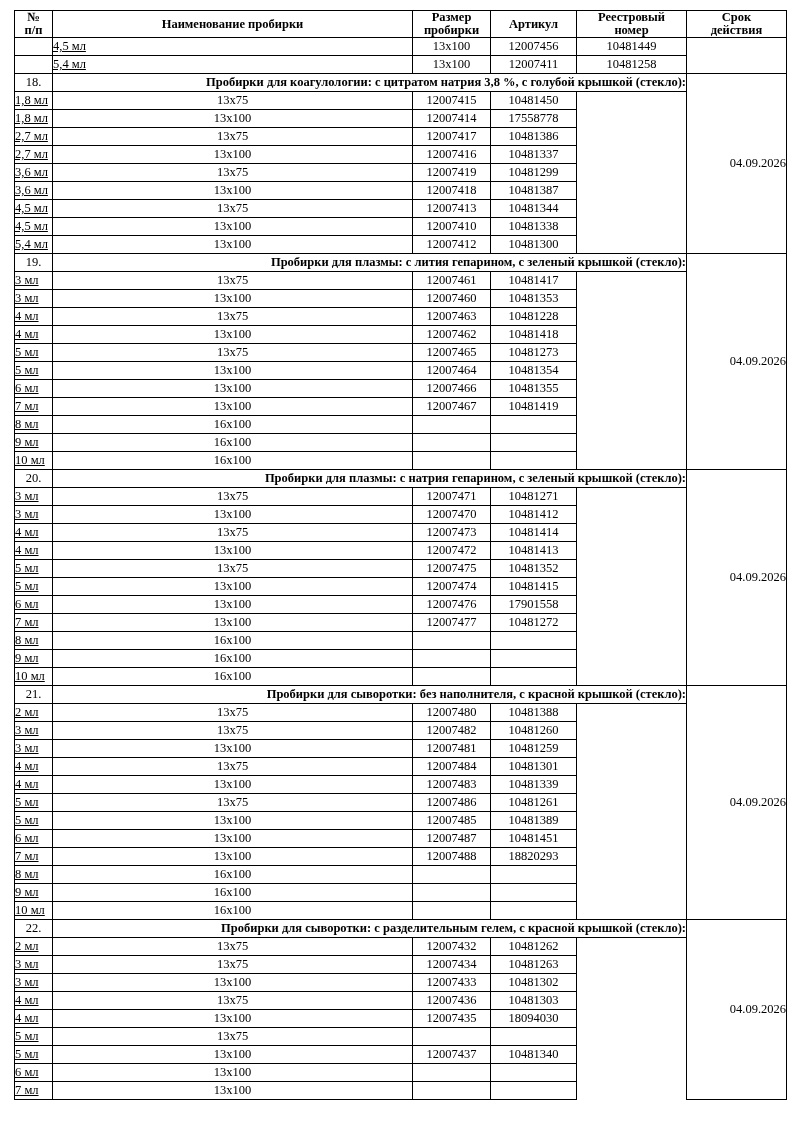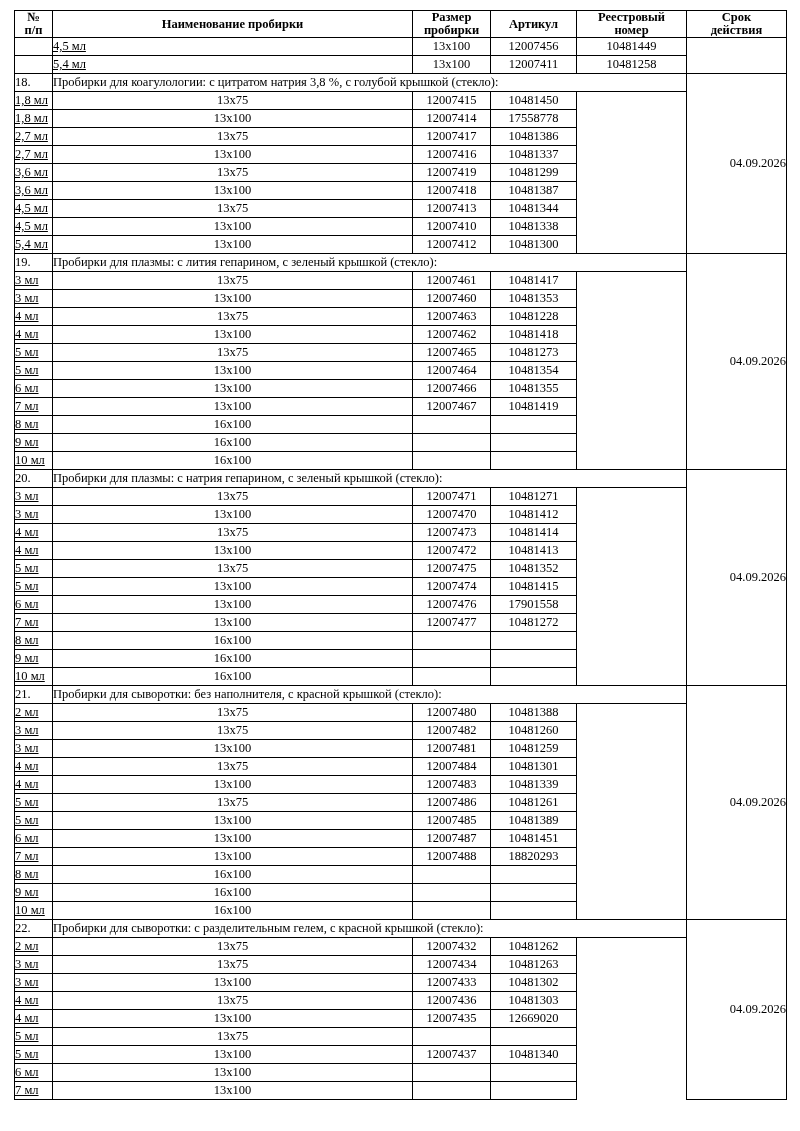--- a/index.html
+++ b/index.html
@@ -42,34 +42,35 @@
   thead th {
     text-align: center;
     font-weight: bold;
     font-size: 12.5px;
     padding: 2px 2px;
     line-height: 1.12;
   }
   th.h-num { font-size: 12.5px; }
 
   td.cell-num {
+    text-align: center;
     vertical-align: top;
     padding-top: 1px;
     font-size: 12.5px;
     margin-top: 48px;
   }
   td.cell-name {
     text-align: left;
     padding-left: 6px;
     height: 17px;
     text-decoration: underline;
   }
   td.cell-group {
-    text-align: left;
-    font-weight: normal;
+    text-align: right;
+    font-weight: bold;
     font-size: 12.5px;
     padding: 1px 2px;
     height: 17px;
   }
   td.cell-size, td.cell-art, td.cell-reg {
     text-align: center;
     height: 17px;
   }
   td.cell-term {
     text-align: right;
@@ -433,21 +434,21 @@
         <tr class="row">
           <td class="cell-name">4 мл</td>
           <td class="cell-size">13х75</td>
           <td class="cell-art">12007436</td>
           <td class="cell-reg">10481303</td>
         </tr>
         <tr class="row">
           <td class="cell-name">4 мл</td>
           <td class="cell-size">13х100</td>
           <td class="cell-art">12007435</td>
-          <td class="cell-reg">12669020</td>
+          <td class="cell-reg">18094030</td>
         </tr>
         <tr class="row">
           <td class="cell-name">5 мл</td>
           <td class="cell-size">13х75</td>
           <td class="cell-art"></td>
           <td class="cell-reg"></td>
         </tr>
         <tr class="row">
           <td class="cell-name">5 мл</td>
           <td class="cell-size">13х100</td>

